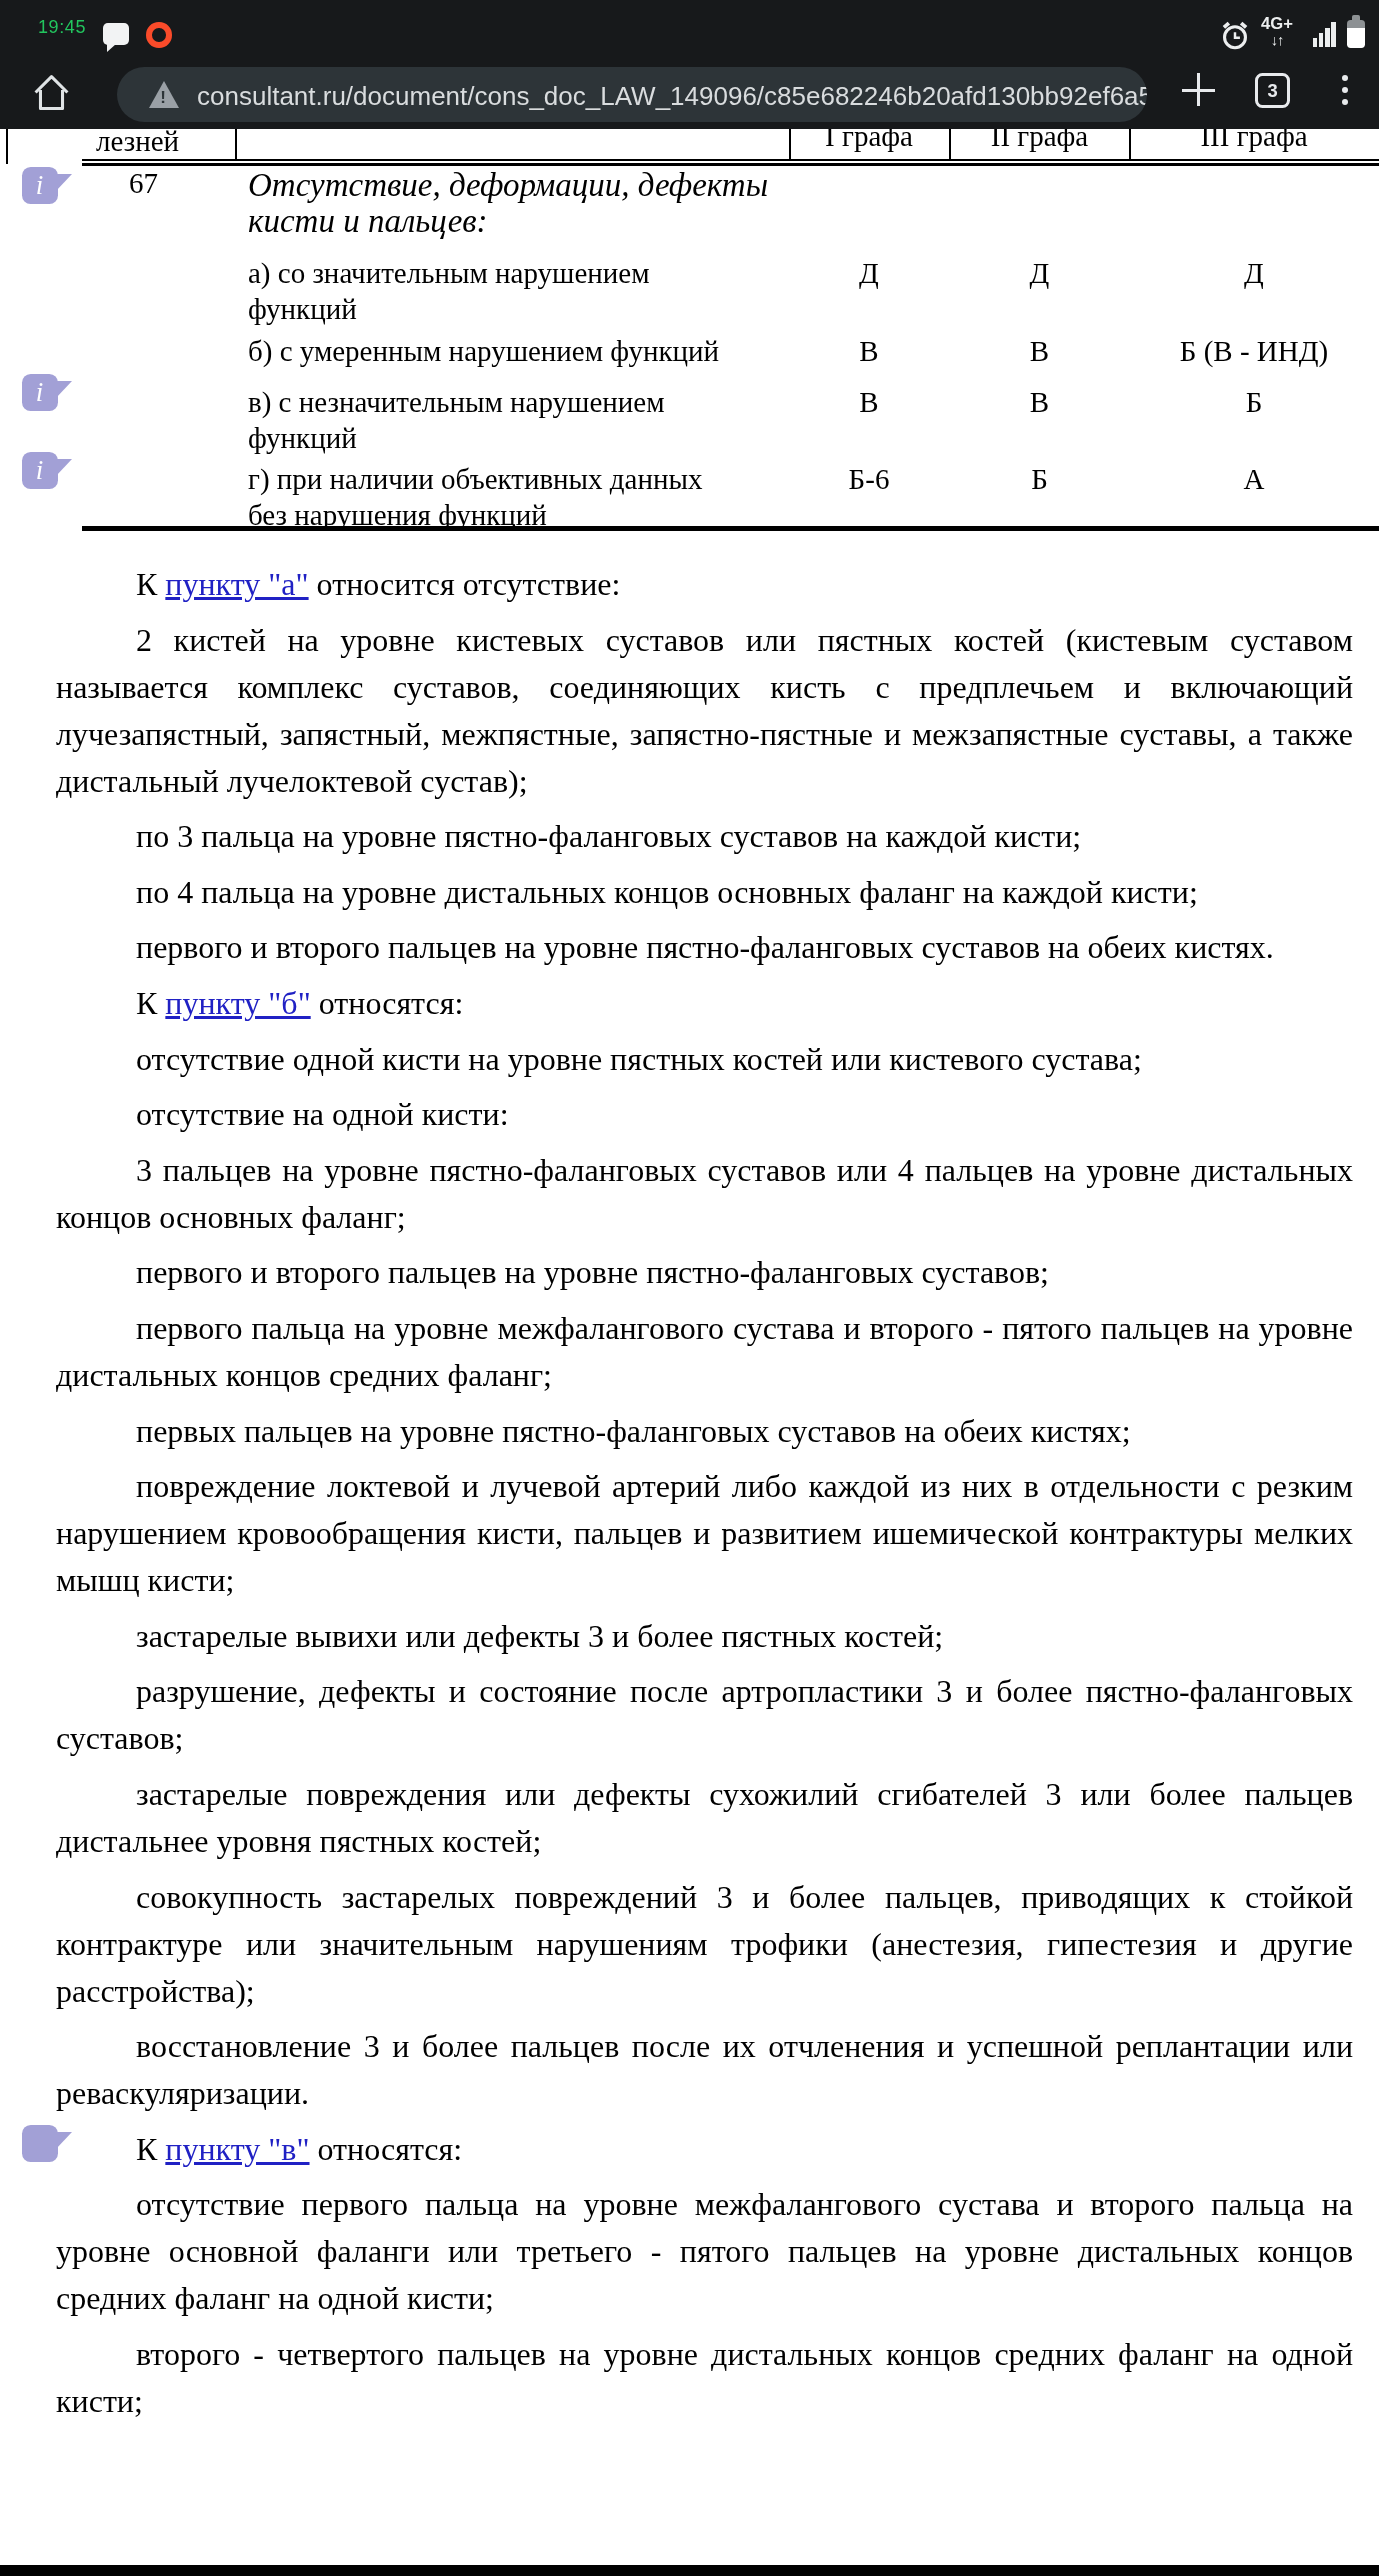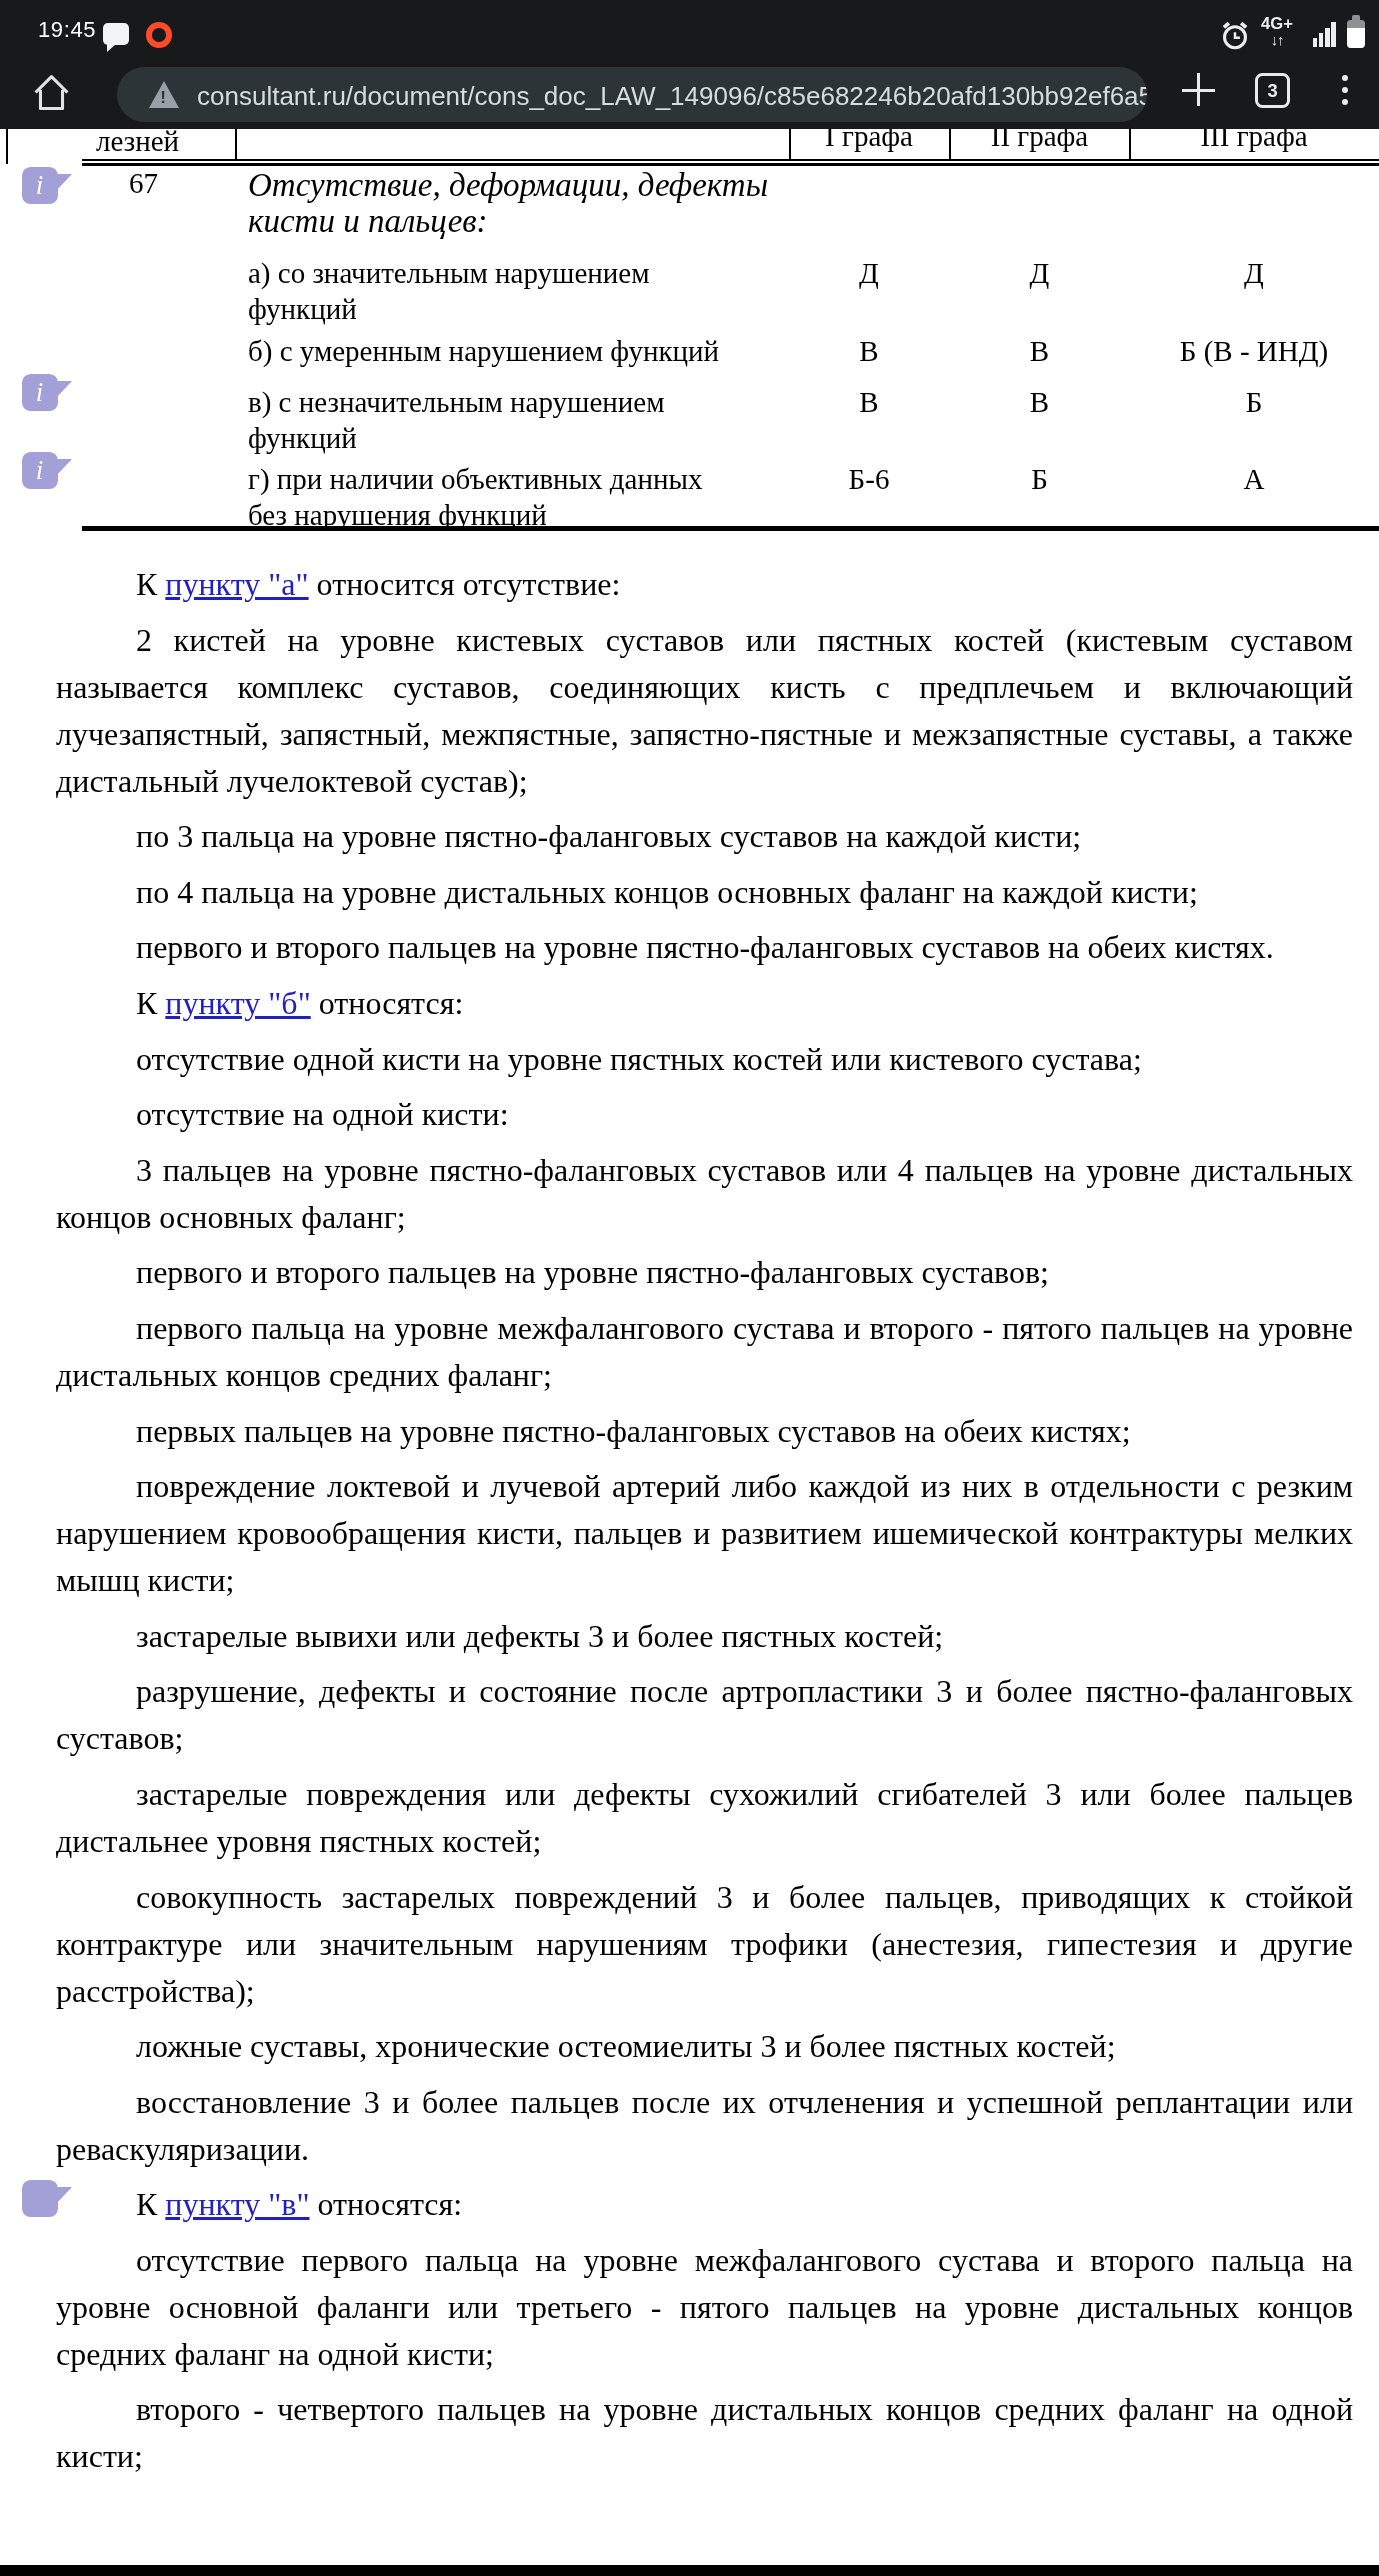--- a/index.html
+++ b/index.html
@@ -3,21 +3,21 @@
 <meta charset="utf-8">
 <style>
   html,body{margin:0;padding:0;}
   body{
     width:1379px;height:2576px;position:relative;overflow:hidden;
     background:#ffffff;font-family:"Liberation Sans",sans-serif;
   }
   
   .chrome{position:absolute;left:0;top:0;width:1379px;height:129px;background:#17191b;z-index:10;}
   .statusbar{position:absolute;left:0;top:0;width:1379px;height:61px;}
-  .time{position:absolute;left:38px;top:17px;color:#ffffff;font-size:22px;letter-spacing:0.6px;}
+  .time{position:absolute;left:38px;top:17px;color:#22c55e;font-size:18px;letter-spacing:0.6px;}
   .msg-icon{position:absolute;left:103px;top:23px;width:26px;height:22px;background:#f2f3f4;border-radius:4.9px;}
   .msg-icon:after{content:"";position:absolute;left:3.7px;bottom:-7.4px;border-top:8.6px solid #f2f3f4;border-right:9.8px solid transparent;}
   .rec-icon{position:absolute;left:146px;top:22px;width:13.5px;height:13.5px;border:6.7px solid #fa4b2a;border-radius:50%;}
   .alarm{position:absolute;left:1219px;top:19.6px;}
   .net{position:absolute;left:1261px;top:16px;color:#eceeef;text-align:center;line-height:1;}
   .net .g{font-size:16.6px;font-weight:bold;}
   .net .ar{font-size:14.7px;letter-spacing:-1.2px;}
   .sig{position:absolute;left:1313px;top:22px;width:26px;height:24.5px;}
   .sig i{position:absolute;bottom:0;width:4.3px;background:#eceeef;display:block;}
   .batt{position:absolute;left:1347px;top:19.6px;width:18.4px;height:28px;border-radius:3.7px;
@@ -213,21 +213,20 @@
   <p>отсутствие на одной кисти:</p>
   <p>3 пальцев на уровне пястно-фаланговых суставов или 4 пальцев на уровне дистальных концов основных фаланг;</p>
   <p>первого и второго пальцев на уровне пястно-фаланговых суставов;</p>
   <p>первого пальца на уровне межфалангового сустава и второго - пятого пальцев на уровне дистальных концов средних фаланг;</p>
   <p>первых пальцев на уровне пястно-фаланговых суставов на обеих кистях;</p>
   <p>повреждение локтевой и лучевой артерий либо каждой из них в отдельности с резким нарушением кровообращения кисти, пальцев и развитием ишемической контрактуры мелких мышц кисти;</p>
   <p>застарелые вывихи или дефекты 3 и более пястных костей;</p>
   <p>разрушение, дефекты и состояние после артропластики 3 и более пястно-фаланговых суставов;</p>
   <p>застарелые повреждения или дефекты сухожилий сгибателей 3 или более пальцев дистальнее уровня пястных костей;</p>
   <p>совокупность застарелых повреждений 3 и более пальцев, приводящих к стойкой контрактуре или значительным нарушениям трофики (анестезия, гипестезия и другие расстройства);</p>
-  <p>ложные суставы, хронические остеомиелиты 3 и более пястных костей;</p>
   <p>восстановление 3 и более пальцев после их отчленения и успешной реплантации или реваскуляризации.</p>
 
   <p>
     <span class="info-icon p-icon">
         <span class="bub"></span>
         <span class="tail"></span>
         <span class="ii">i</span>
       </span>
     <span>К </span><a>пункту "в"</a><span> относятся:</span></p>
   <p>отсутствие первого пальца на уровне межфалангового сустава и второго пальца на уровне основной фаланги или третьего - пятого пальцев на уровне дистальных концов средних фаланг на одной кисти;</p>

